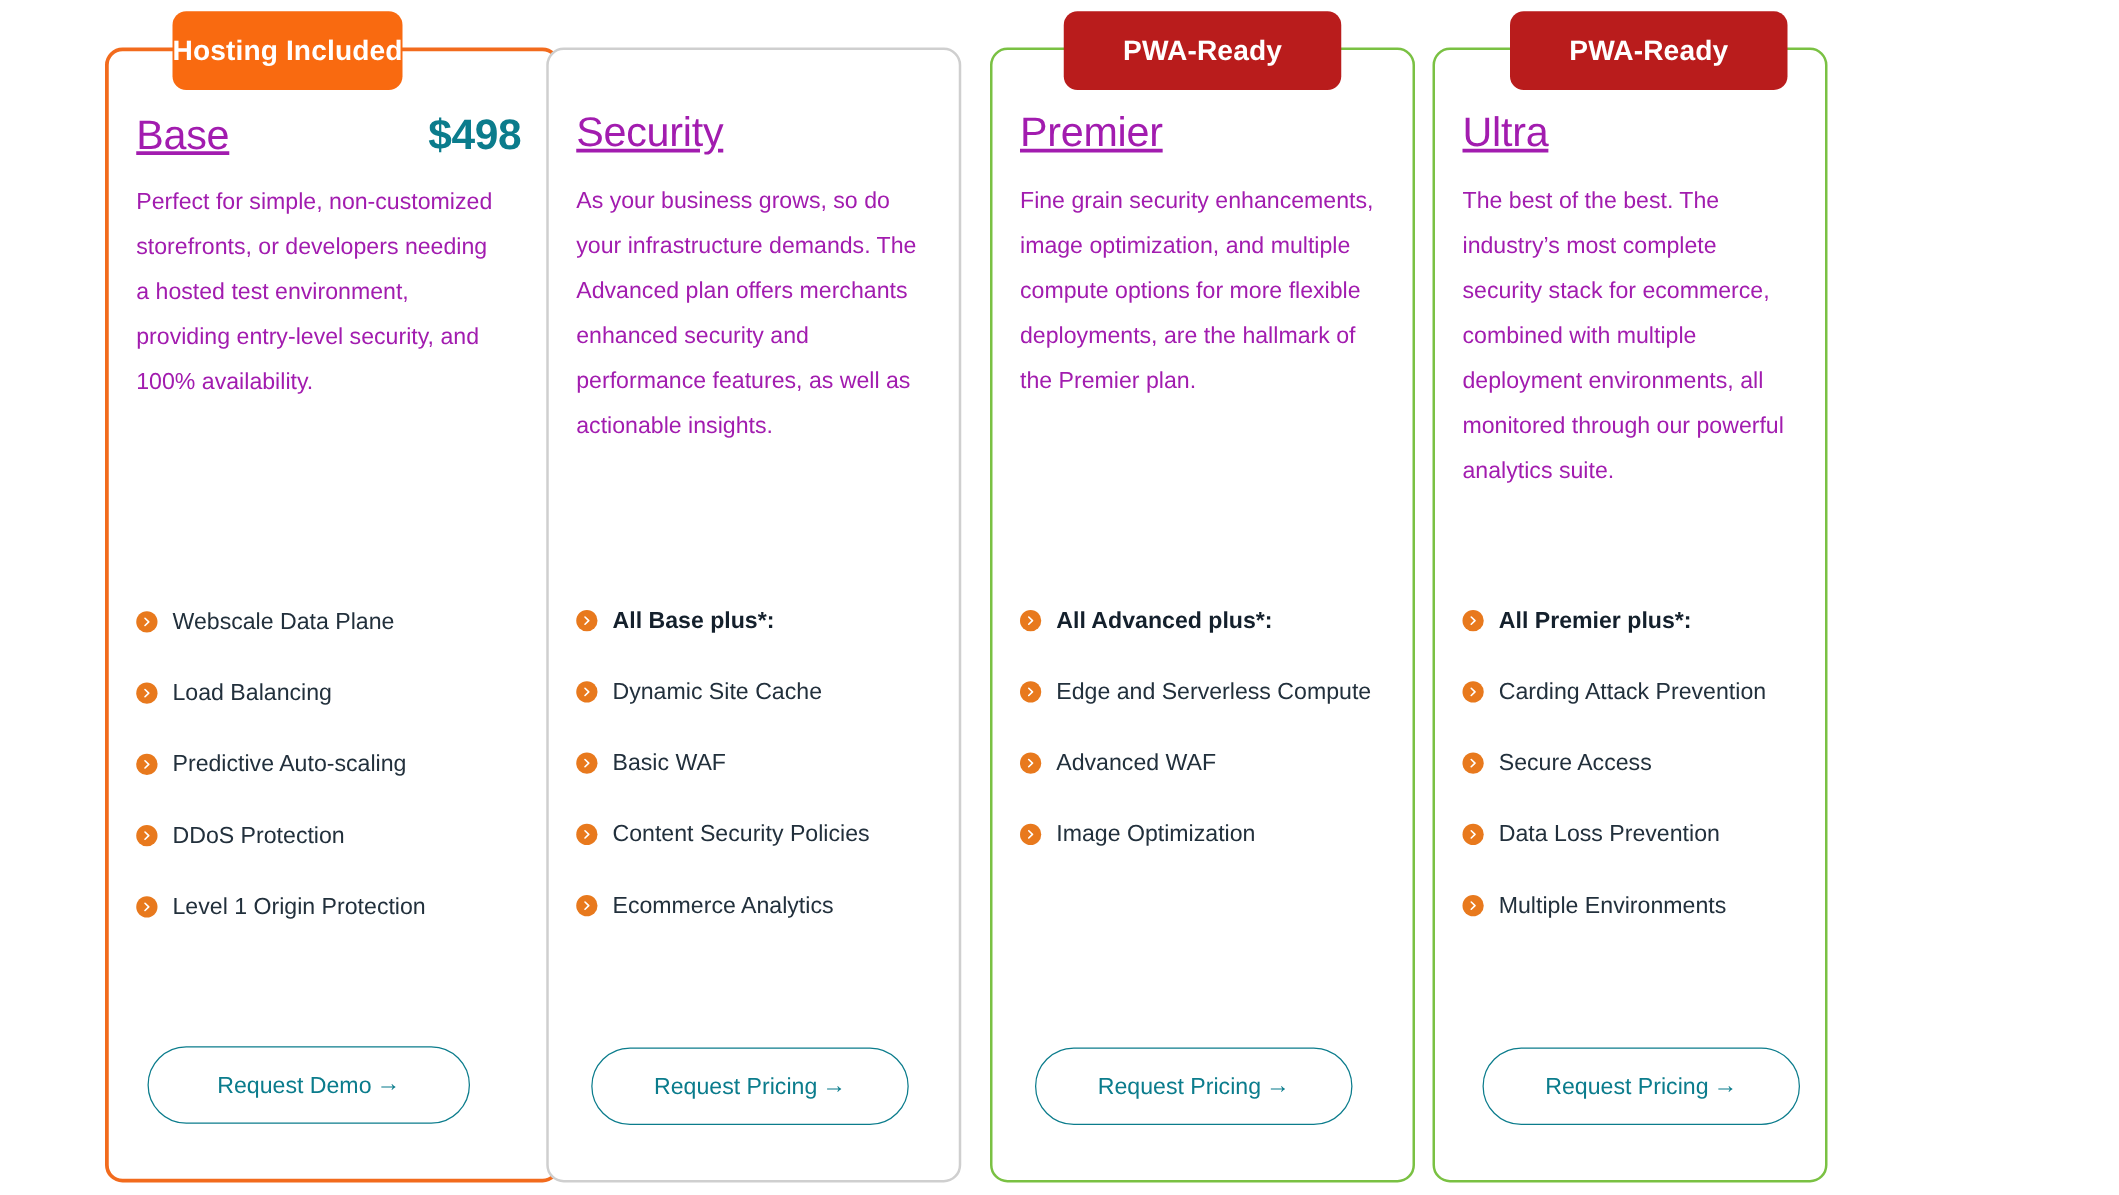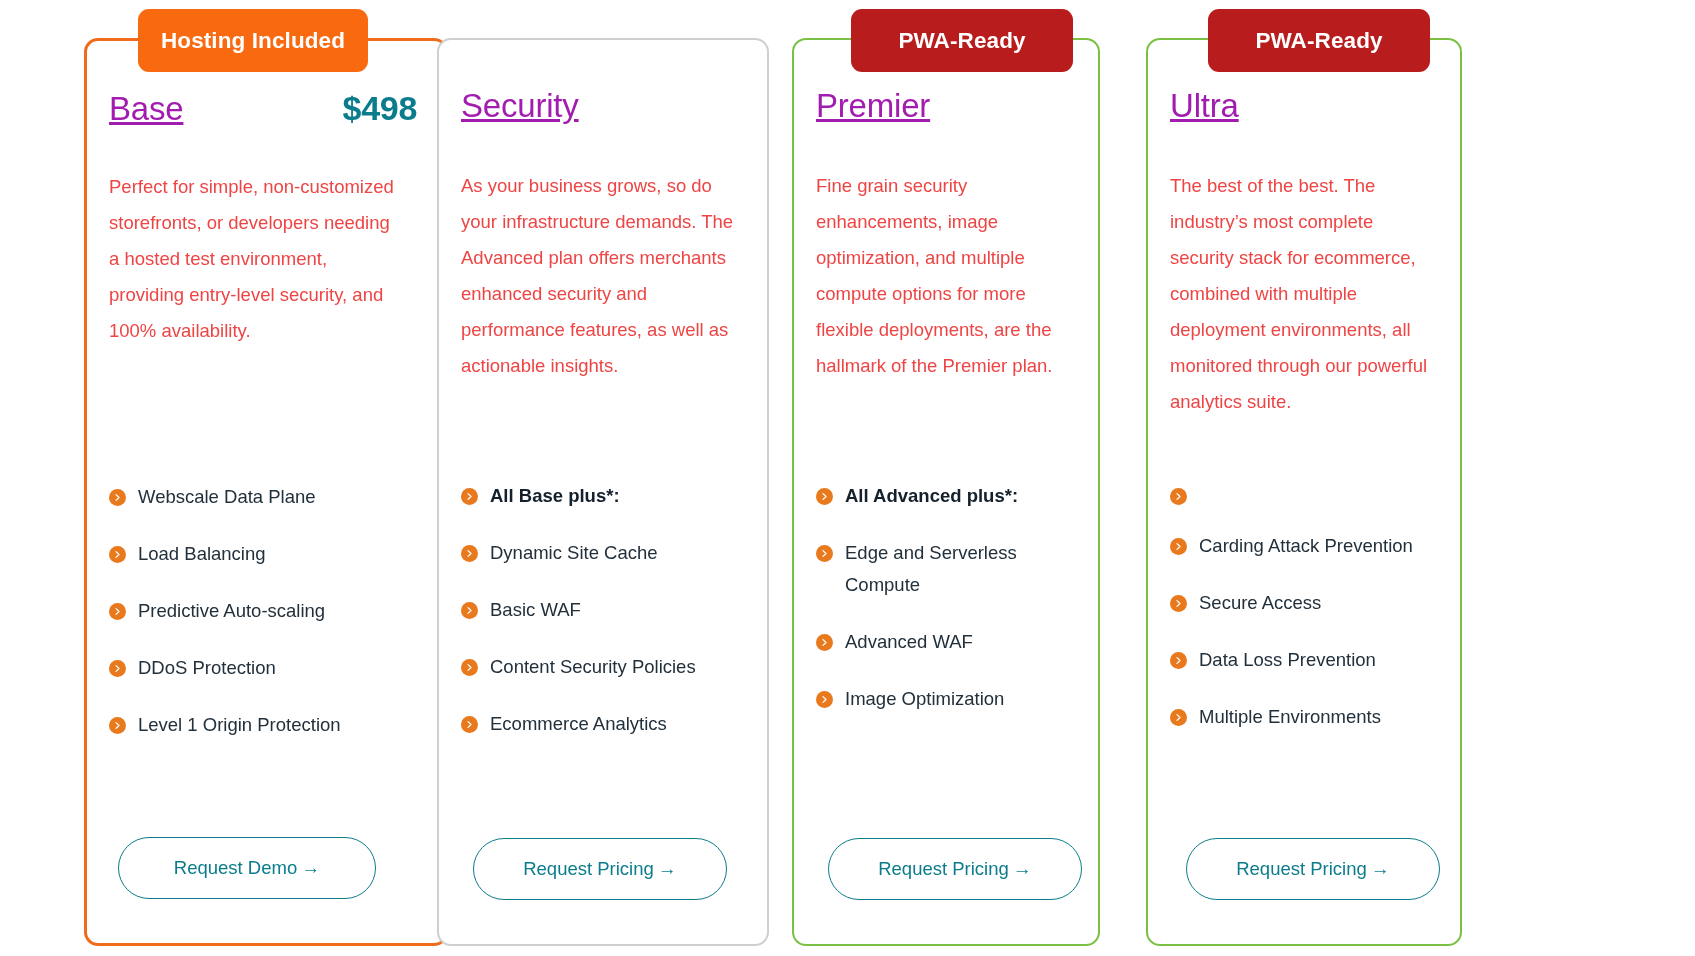--- a/index.html
+++ b/index.html
@@ -22,21 +22,21 @@
   .card {
     position: absolute;
     top: 38px;
     height: 908px;
     background: #ffffff;
     border-radius: 14px;
     border-style: solid;
   }
   .card.base     { left: 84px;   width: 364px; border-width: 3px; border-color: #f26b1d; }
   .card.advanced { left: 437px;  width: 332px; border-width: 2px; border-color: #cfcfcf; }
-  .card.premier  { left: 792px;  width: 308px; border-width: 2px; border-color: #7ac143; }
+  .card.premier  { left: 792px;  width: 340px; border-width: 2px; border-color: #7ac143; }
   .card.ultra    { left: 1146px; width: 316px; border-width: 2px; border-color: #7ac143; }
 
   
   .badge {
     position: absolute;
     top: 9px;
     height: 63px;
     border-radius: 11px;
     display: flex;
     align-items: center;
@@ -45,21 +45,21 @@
     color: #ffffff;
     font-size: 22.5px;
     font-weight: bold;
     letter-spacing: 0.1px;
     white-space: nowrap;
     z-index: 5;
   }
   .badge.orange { background: #f96a10; }
   .badge.green  { background: #b91c1c; }
 
-  .badge-base     { left: 138px;  width: 230px; }
+  .badge-base     { left: 138px;  width: 184px; }
   .badge-premier  { left: 851px;  width: 222px; }
   .badge-ultra    { left: 1208px; width: 222px; }
 
   
   .card-inner {
     position: absolute;
     left: 0; top: 0; right: 0; bottom: 0;
     padding: 48px 28px 0 22px;
   }
 
@@ -80,24 +80,23 @@
   }
 
   .plan-price {
     font-size: 34px;
     font-weight: bold;
     color: #0b7c8c;
     letter-spacing: -0.3px;
   }
 
   .plan-desc {
-    margin-top: 26px;
     font-size: 18.5px;
     line-height: 36px;
-    color: #ef4444;
+    color: #a21caf;
     max-width: 290px;
   }
 
   
   .features {
     position: absolute;
     left: 22px;
     right: 24px;
     top: 440px;
     list-style: none;
@@ -331,20 +330,21 @@
       <p class="plan-desc">The best of the best. The industry’s most complete security stack for ecommerce, combined with multiple deployment environments, all monitored through our powerful analytics suite.</p>
     </div>
 
     <ul class="features">
       <li class="feature bold">
         <span class="feature-icon">
           <svg width="9" height="9" viewBox="0 0 9 9">
               <path d="M3 1.6 L6 4.5 L3 7.4" fill="none" stroke="#ffffff" stroke-width="1.3" stroke-linecap="round" stroke-linejoin="round"></path>
             </svg>
         </span>
+        <span class="feature-text">All Premier plus*:</span>
       </li>
       <li class="feature">
         <span class="feature-icon">
           <svg width="9" height="9" viewBox="0 0 9 9">
               <path d="M3 1.6 L6 4.5 L3 7.4" fill="none" stroke="#ffffff" stroke-width="1.3" stroke-linecap="round" stroke-linejoin="round"></path>
             </svg>
         </span>
         <span class="feature-text">Carding Attack Prevention</span>
       </li>
       <li class="feature">

